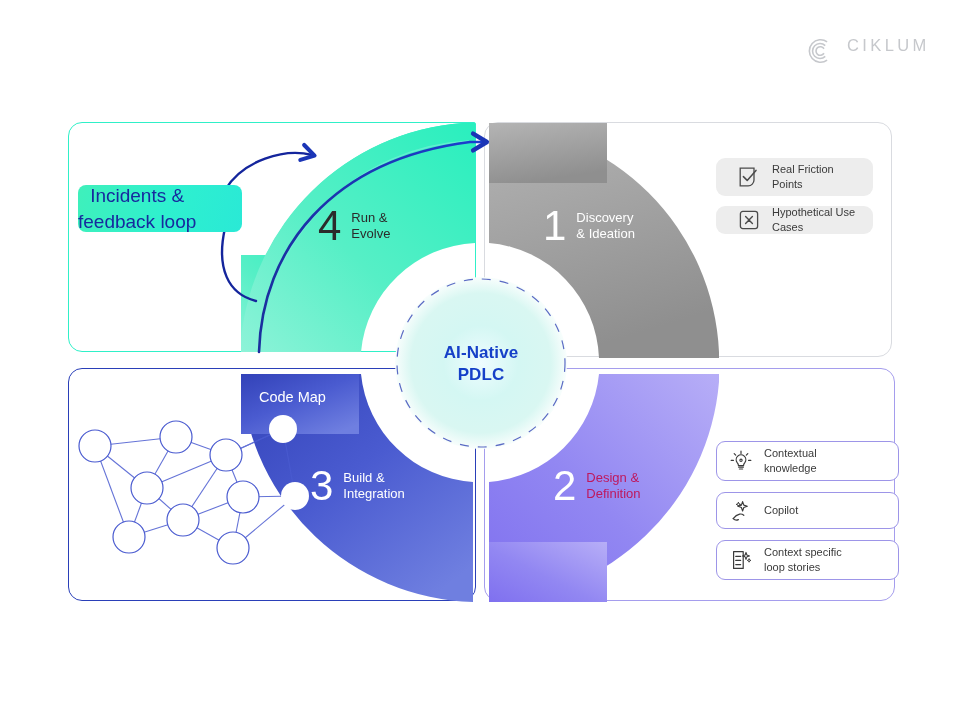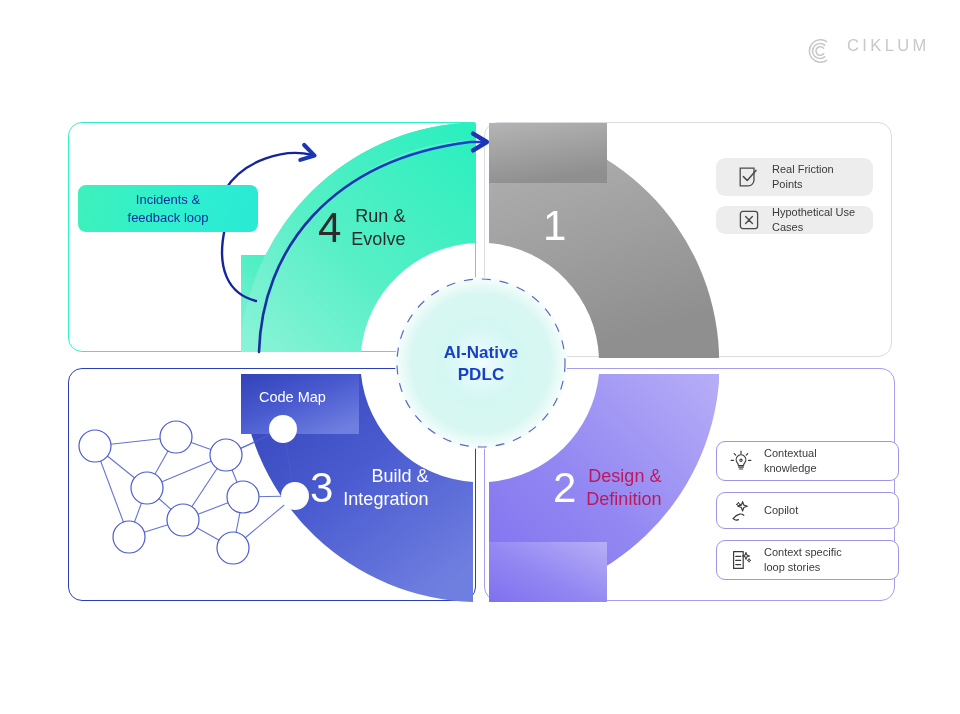--- a/index.html
+++ b/index.html
@@ -23,42 +23,42 @@
   #panel-tr{left:484px; top:122px; width:408px; height:235px; border:1.2px solid #d9dbe0;}
   #panel-bl{left:68px;  top:368px; width:408px; height:233px; border:1.4px solid #2a3fb8;}
   #panel-br{left:484px; top:368px; width:411px; height:233px; border:1.3px solid #a59ded;}
 
   
   .donut{position:absolute;left:0;top:0;width:960px;height:714px;pointer-events:none;}
 
   
   .qlabel{position:absolute;display:flex;align-items:center;gap:10px;}
   .qnum{font-size:42px;font-weight:300;line-height:1;}
-  .qtext{font-size:18px;line-height:1.27;font-weight:400;text-align:right;}
+  .qtext{font-size:13px;line-height:1.27;font-weight:400;}
   #q4{left:318px;top:205px;}  #q4 .qnum{color:#2b2b2b;}  #q4 .qtext{color:#2b2b2b;}
   #q1{left:543px;top:205px;}  #q1 .qnum{color:#ffffff;}  #q1 .qtext{color:#ffffff;}
   #q2{left:553px;top:465px;}  #q2 .qnum{color:#ffffff;}  #q2 .qtext{color:#be185d;}
   #q3{left:310px;top:465px;}  #q3 .qnum{color:#ffffff;}  #q3 .qtext{color:#ffffff;}
 
   
   .hub{
     position:absolute;left:398px;top:281px;width:166px;height:166px;border-radius:50%;
     display:flex;flex-direction:column;align-items:center;justify-content:center;
   }
   .hub-title{
     color:#1640c8;font-size:17px;font-weight:700;line-height:1.28;text-align:center;
     letter-spacing:.1px;
   }
 
   
   .pill{
-    position:absolute;left:78px;top:185px;width:180px;height:47px;border-radius:8px;
+    position:absolute;left:78px;top:185px;width:164px;height:47px;border-radius:8px;
     background:linear-gradient(105deg,#3ff0bb 0%,#2ef0cf 55%,#2ae9d6 100%);
-    display:flex;align-items:center;justify-content:center;
-    color:#17299e;font-size:13px;line-height:1.32;text-align:center;font-weight:400;
+    display:flex;align-items:center;
+    color:#17299e;font-size:19px;line-height:1.32;text-align:center;font-weight:400;
   }
 
   
   .codemap-label{
     position:absolute;left:259px;top:389px;color:#ffffff;font-size:14.5px;font-weight:400;
   }
 
   
   .cards{position:absolute;display:flex;flex-direction:column;}
   #cards-tr{left:716px;top:158px;gap:10px;}
@@ -214,20 +214,24 @@
   <div class="qlabel" id="q4">
     <span class="qnum">4</span>
     <span class="qtext">
       <span>Run &amp;</span><br>
       <span>Evolve</span>
     </span>
   </div>
 
   <div class="qlabel" id="q1">
     <span class="qnum">1</span>
+    <span class="qtext">
+      <span>Discovery</span><br>
+      <span>&amp; Ideation</span>
+    </span>
   </div>
 
   <div class="qlabel" id="q2">
     <span class="qnum">2</span>
     <span class="qtext">
       <span>Design &amp;</span><br>
       <span>Definition</span>
     </span>
   </div>
 

